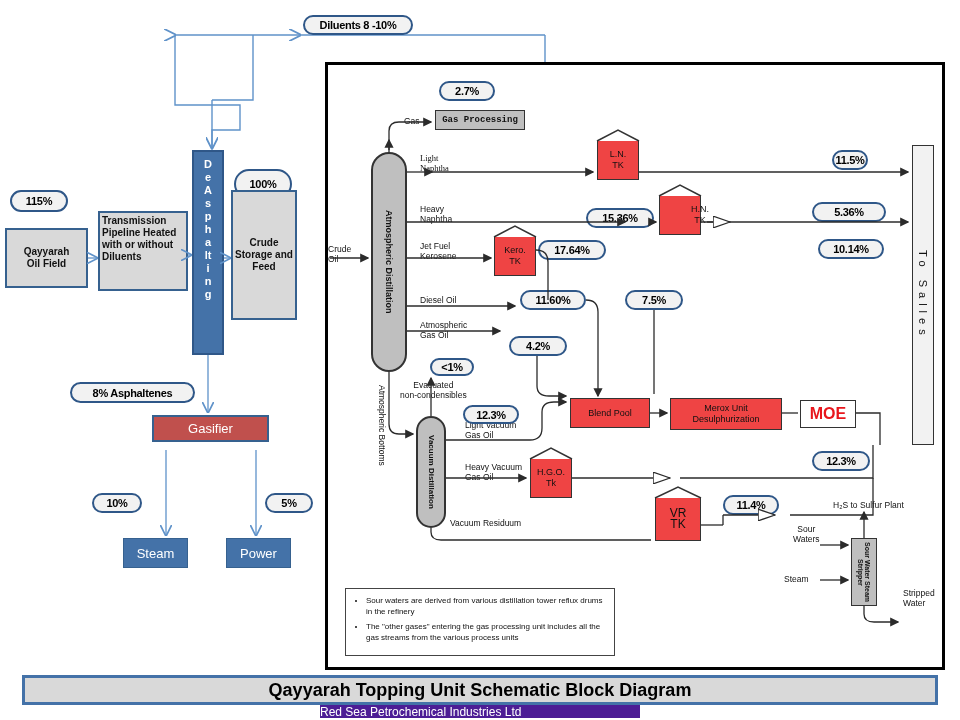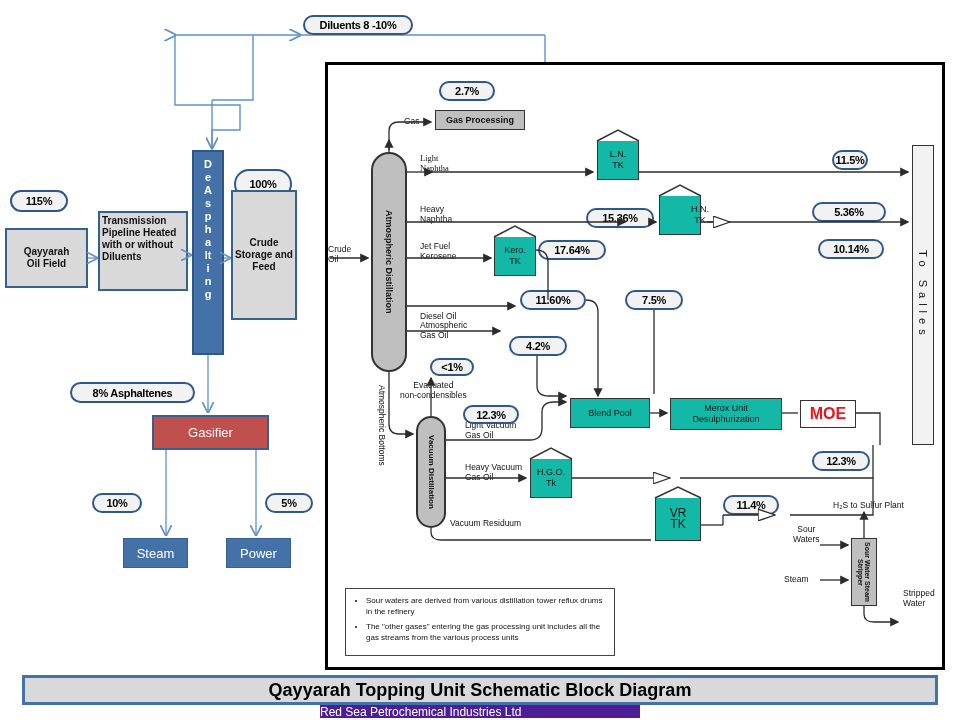--- a/index.html
+++ b/index.html
@@ -34,21 +34,21 @@
   
   .frame{border:3px solid #000;background:#fff;}
 
   .lbl{font-size:8.5px;color:#111;white-space:nowrap;line-height:10px;}
   .lbl.b{font-weight:bold;}
   .vtxt{writing-mode:vertical-rl;text-orientation:mixed;}
 
   
   .column{background:#bfbfbf;border:2px solid #333;border-radius:22px;
           display:flex;align-items:center;justify-content:center;}
-  .plain{border:1.5px solid #333;background:#14b8a6;
+  .plain{border:1.5px solid #333;background:#ef4444;
          display:flex;align-items:center;justify-content:center;
          font-size:9px;color:#111;text-align:center;line-height:11px;}
   .greybox{border:1.5px solid #333;background:#bfbfbf;
          display:flex;align-items:center;justify-content:center;
          font-size:9px;font-weight:bold;color:#111;text-align:center;}
 
   .moe{border:1.5px solid #333;background:#fff;color:#e8161c;
        font-weight:bold;font-size:16px;
        display:flex;align-items:center;justify-content:center;}
 
@@ -134,21 +134,21 @@
 </div>
 
 <div class="abs pbox" style="left:231px;top:190px;width:66px;height:130px;white-space:pre-line;">
   <span>Crude Storage and Feed</span>
 </div>
 
 <div class="abs pct" style="left:70px;top:382px;width:125px;height:21px;">
   <span>8%  Asphaltenes</span>
 </div>
 
-<div class="abs gasifier" style="left:152px;top:415px;width:117px;height:35px;">
+<div class="abs gasifier" style="left:152px;top:415px;width:117px;height:27px;">
   <span>Gasifier</span>
 </div>
 
 <div class="abs pct" style="left:92px;top:493px;width:50px;height:20px;">
   <span>10%</span>
 </div>
 <div class="abs pct" style="left:265px;top:493px;width:48px;height:20px;">
   <span>5%</span>
 </div>
 
@@ -177,34 +177,34 @@
 </div>
 
 <div class="abs column" style="left:416px;top:416px;width:30px;height:112px;">
   <span class="vtxt lbl b" style="font-size:8px;">Vacuum Distillation</span>
 </div>
 
 <div class="abs lbl" style="left:328px;top:244px;white-space:pre-line;">Crude
 Oil</div>
 
 <div class="abs lbl" style="left:404px;top:116px;">Gas</div>
-<div class="abs greybox" style="left:435px;top:110px;width:90px;height:20px;">
+<div class="abs greybox" style="left:435px;top:110px;width:90px;height:20px;font-family:Liberation Mono, monospace;">
   <span>Gas Processing</span>
 </div>
 <div class="abs pct" style="left:439px;top:81px;width:56px;height:20px;">
   <span>2.7%</span>
 </div>
 
 <div class="abs lbl" style="left:420px;top:153px;white-space:pre-line;font-family:Liberation Serif, serif;">Light
 Naphtha</div>
 <div class="abs lbl" style="left:420px;top:204px;white-space:pre-line;">Heavy
 Naphtha</div>
 <div class="abs lbl" style="left:420px;top:241px;white-space:pre-line;">Jet Fuel
 Kerosene</div>
-<div class="abs lbl" style="left:420px;top:311px;">Diesel Oil</div>
+<div class="abs lbl" style="left:420px;top:295px;">Diesel Oil</div>
 <div class="abs lbl" style="left:420px;top:320px;white-space:pre-line;">Atmospheric
 Gas Oil</div>
 <div class="abs vtxt lbl" style="left:377px;top:385px;height:70px;">Atmospheric Bottoms</div>
 <div class="abs lbl" style="left:400px;top:380px;white-space:pre-line;text-align:center;">Evacuated
 non-condensibles</div>
 <div class="abs lbl" style="left:465px;top:420px;white-space:pre-line;">Light Vacuum
 Gas Oil</div>
 <div class="abs lbl" style="left:465px;top:462px;white-space:pre-line;">Heavy Vacuum
 Gas Oil</div>
 <div class="abs lbl" style="left:450px;top:518px;">Vacuum Residuum</div>

